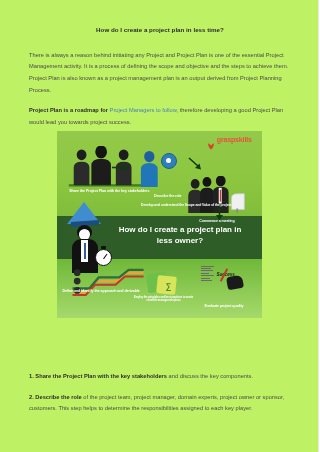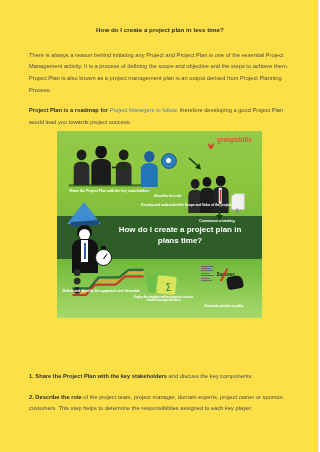--- a/index.html
+++ b/index.html
@@ -12,21 +12,21 @@
     height: 452px;
     font-family: "Liberation Sans", sans-serif;
     overflow: hidden;
     position: relative;
   }
   .page {
     position: absolute;
     left: 0; top: 0;
     width: 319px;
     height: 452px;
-    background: #fde047;
+    background: #bef264;
     box-sizing: border-box;
     border-right: 1px solid #e8e8e8;
   }
   .content {
     position: absolute;
     left: 29px;
     top: 26px;
     width: 262px;
   }
   .doc-title {
@@ -401,21 +401,21 @@
       <div class="bp-face"></div>
       <div class="bp-body"></div>
       <div class="bp-shirt"></div>
       <div class="bp-tie"></div>
       <div class="sw-top"></div>
       <div class="stopwatch"></div>
     </div>
 
     <div class="ig-title">
       <span>How do I create a project plan in</span><br>
-      <span>plans time?</span>
+      <span>less owner?</span>
     </div>
 
     <div class="zigzag">
       <svg width="100%" height="100%" viewBox="0 0 84 30">
         <path d="M4 26 L20 26 L30 14 L52 14 L62 5 L80 5" stroke="#e8a33d" stroke-width="2.6" fill="none"></path>
         <path d="M4 22 L22 22 L32 10 L54 10 L64 2 L80 2" stroke="#2b6f3a" stroke-width="2.6" fill="none"></path>
         <path d="M4 29 L18 29 L28 18 L50 18 L60 9 L80 9" stroke="#c0392b" stroke-width="2.2" fill="none"></path>
         <circle cx="9" cy="24" r="3.6" fill="#2b2b2b"></circle>
         <circle cx="9" cy="14" r="3.6" fill="#2b2b2b"></circle>
         <circle cx="9" cy="5" r="3.6" fill="#2b2b2b"></circle>

